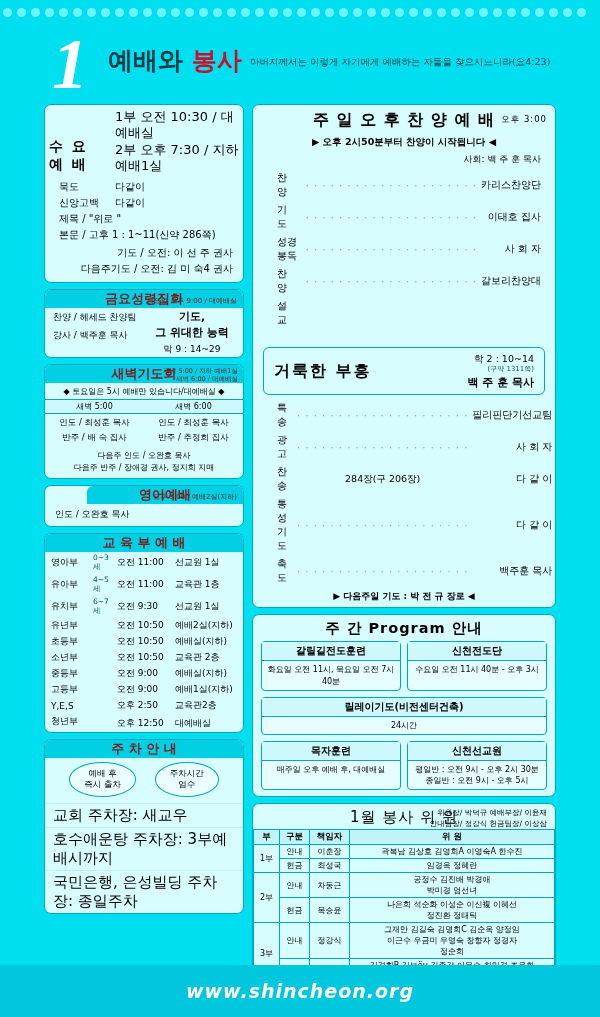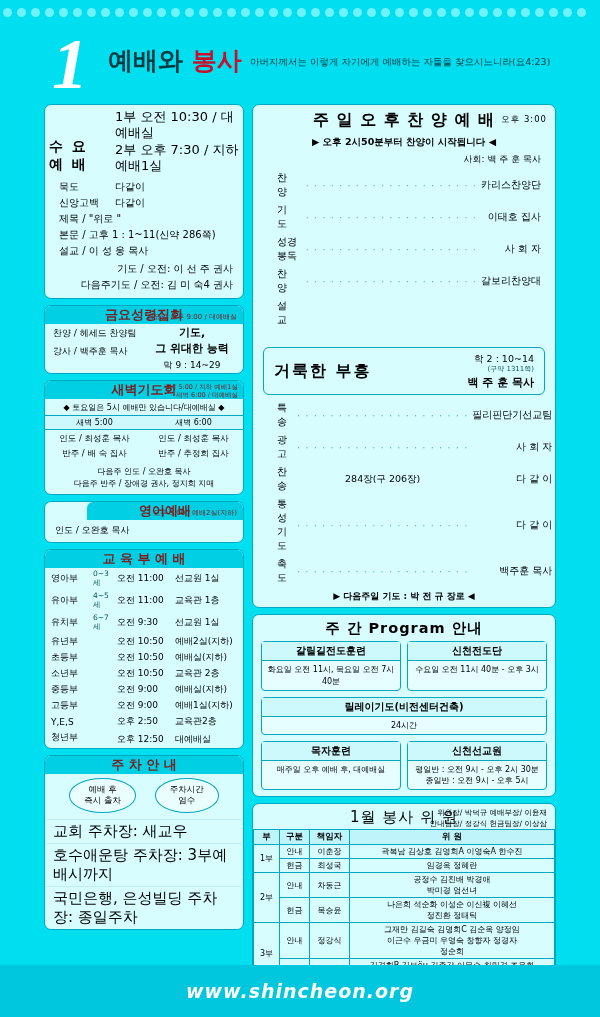--- a/index.html
+++ b/index.html
@@ -131,21 +131,20 @@
           <div class="s">
             <div>1부 오전 10:30 / 대예배실</div>
             <div>2부 오후 7:30 / 지하 예배1실</div>
           </div>
         </div>
         <div class="rowlist">
           <div><span class="lab">묵도</span><span>다같이</span></div>
           <div><span class="lab">신앙고백</span><span>다같이</span></div>
           <div><span>제목 / "위로 "</span></div>
           <div><span>본문 / 고후 1 : 1~11(신약 286쪽)</span></div>
-          <div><span>설교 / 이 성 웅 목사</span></div>
           <div class="small right" style="padding-top:3px">기도 / 오전: 이 선 주 권사</div>
           <div class="small right">다음주기도 / 오전: 김 미 숙4 권사</div>
         </div>
       </div>
 
       <div class="box">
         <div class="boxhead" style="position:relative;">
           <span>금요성령집회</span>
           <span style="position:absolute;right:6px;top:6px;font-size:7px;font-weight:normal;">금요일 오후 9:00 / 대예배실</span>
         </div>

